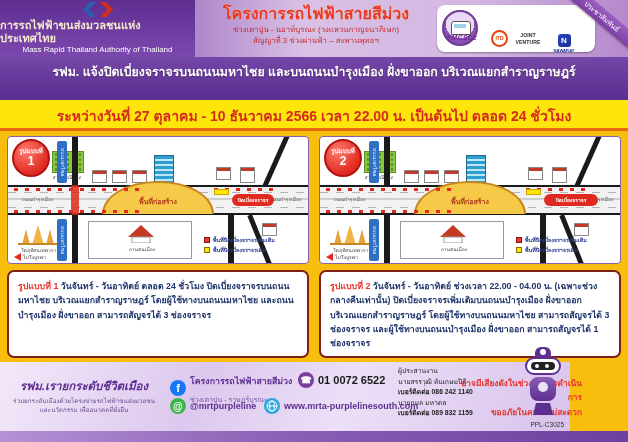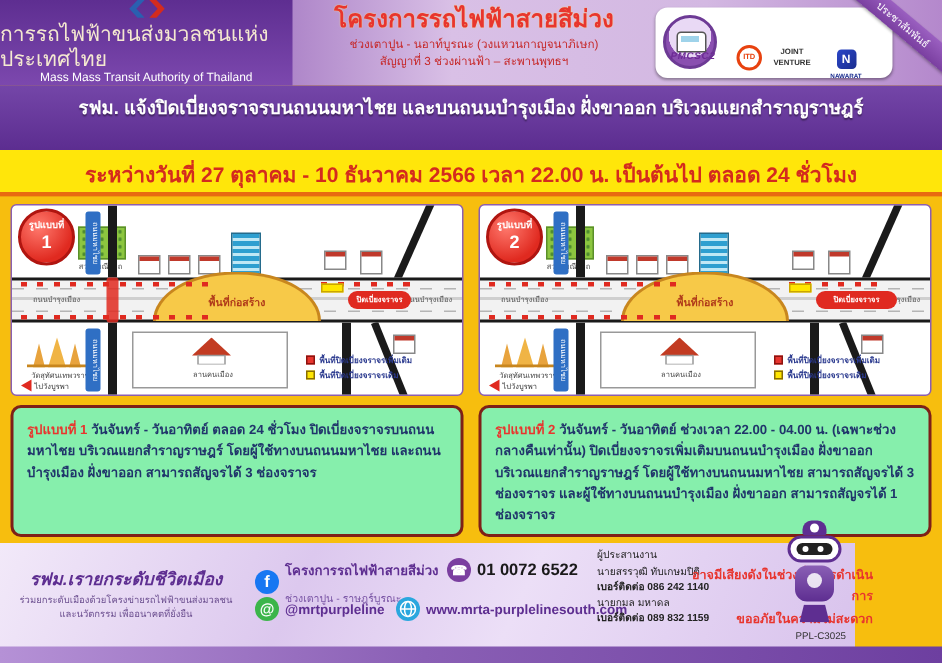--- a/index.html
+++ b/index.html
@@ -5,21 +5,21 @@
   html,body{margin:0;padding:0;}
   body{font-family:"Liberation Sans", sans-serif; background:#888;}
   .poster{position:relative;width:628px;height:442px;background:#F7BE0E;overflow:hidden;}
 
   
   .header{position:absolute;left:0;top:0;width:628px;height:57px;
     background:linear-gradient(90deg,#6a3c9e 0%,#a77cc4 28%,#d9c0e6 48%,#d3b8e2 75%,#b488cc 100%);}
   .mrta-box{position:absolute;left:0;top:0;width:195px;height:57px;
     background:linear-gradient(180deg,#5e2e91,#7c48ae);display:flex;flex-direction:column;align-items:center;justify-content:center;}
   .mrta-logo{margin-bottom:2px;}
-  .mrta-th{color:#f5e9d0;font-size:14px;font-weight:normal;line-height:1.2;}
+  .mrta-th{color:#f5e9d0;font-size:11px;font-weight:bold;line-height:1.2;}
   .mrta-en{color:#ffffff;font-size:8px;line-height:1.2;}
   .title-block{position:absolute;left:198px;top:4px;width:236px;text-align:center;}
   .title-main{color:#e8352e;font-size:16px;font-weight:bold;text-shadow:0 0 1px #ffdf80;line-height:1.25;}
   .title-sub{color:#c62828;font-size:7.8px;line-height:1.45;}
   .logos{position:absolute;left:437px;top:5px;width:158px;height:47px;background:#fff;border-radius:8px;box-shadow:0 1px 2px rgba(0,0,0,.35);}
   .pmcsc{position:absolute;left:5px;top:5px;width:36px;height:36px;border-radius:50%;
     background:radial-gradient(circle at 50% 38%,#e9d9f5 0 55%,#8a4fb0 56%);border:2px solid #6d3a95;box-sizing:border-box;}
   .pmcsc .train{position:absolute;left:7px;top:9px;width:18px;height:12px;background:#fff;border:1px solid #555;border-radius:3px 3px 1px 1px;}
   .pmcsc .train::after{content:"";position:absolute;left:2px;top:2px;width:12px;height:4px;background:#9fd3ea;}
   .pmcsc-txt{position:absolute;left:0px;top:22px;width:36px;text-align:center;color:#6d2a95;font-size:6.5px;font-weight:bold;font-style:italic;letter-spacing:.5px;}
@@ -93,21 +93,21 @@
   .m-leg-row{display:flex;align-items:center;margin-bottom:2px;}
   .m-leg-sq{width:6px;height:6px;margin-right:3px;border:1px solid #8a6d00;box-sizing:border-box;}
   .sq-red{background:#e8352e;border-color:#8c130e;}
   .sq-yel{background:#ffe600;}
   .m-leg-txt{font-size:5.4px;font-weight:bold;color:#2b3a8f;}
   .m-arrow{position:absolute;left:6px;top:116px;display:flex;align-items:center;z-index:5;}
   .m-arrow-head{width:0;height:0;border-top:4px solid transparent;border-bottom:4px solid transparent;border-right:7px solid #e02a20;margin-right:2px;}
   .m-arrow-txt{font-size:5px;color:#333;}
 
   
-  .info-box{position:absolute;top:270px;width:302px;height:88px;background:#86efac;border:2px solid #7e2018;border-radius:7px;
+  .info-box{position:absolute;top:270px;width:302px;height:88px;background:#ffffff;border:2px solid #7e2018;border-radius:7px;
     box-sizing:border-box;padding:7px 9px;font-size:8.8px;line-height:1.62;color:#20356b;font-weight:600;}
   .ib1{left:7px;} .ib2{left:319px;}
   .ib-lead{color:#e8352e;font-weight:bold;}
 
   
   .footer{position:absolute;left:0;top:362px;width:570px;height:80px;
     background:linear-gradient(115deg,#f2e9f9 0%,#dcc8ee 35%,#ecdff7 60%,#d8c2ec 100%);}
   .footer-strip{position:absolute;left:0;bottom:0;width:628px;height:11px;
     background:linear-gradient(90deg,#b591d6,#8a5fb5 45%,#6d3fa0);}
   .tagline{position:absolute;left:4px;top:15px;width:160px;text-align:center;}
@@ -142,21 +142,21 @@
 
 <div class="poster">
 
   <div class="header">
     <div class="mrta-box">
       <svg class="mrta-logo" width="30" height="15" viewBox="0 0 30 15">
         <polygon points="0,7.5 7,0 13,0 6,7.5 13,15 7,15" fill="#2a5fb0"></polygon>
         <polygon points="30,7.5 23,0 17,0 24,7.5 17,15 23,15" fill="#d42b1e"></polygon>
       </svg>
       <div class="mrta-th">การรถไฟฟ้าขนส่งมวลชนแห่งประเทศไทย</div>
-      <div class="mrta-en">Mass Mass Transit Authority of Thailand</div>
+      <div class="mrta-en">Mass Rapid Thailand Authority of Thailand</div>
     </div>
     <div class="title-block">
       <div class="title-main">โครงการรถไฟฟ้าสายสีม่วง</div>
       <div class="title-sub">ช่วงเตาปูน - นอาท์บูรณะ (วงแหวนกาญจนาภิเษก)</div>
       <div class="title-sub">สัญญาที่ 3 ช่วงผ่านฟ้า – สะพานพุทธฯ</div>
     </div>
     <div class="logos">
       <div class="pmcsc">
         <div class="train"></div>
         <div class="pmcsc-txt">PMCSC2</div>

